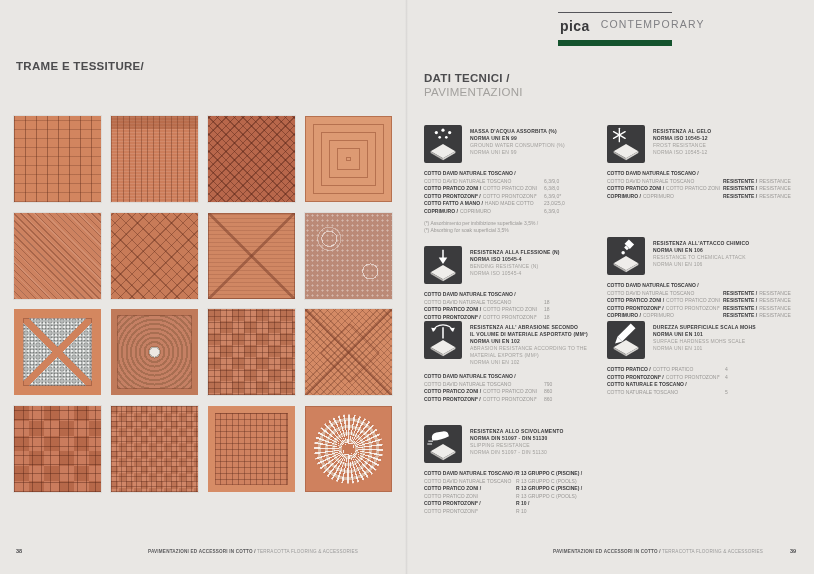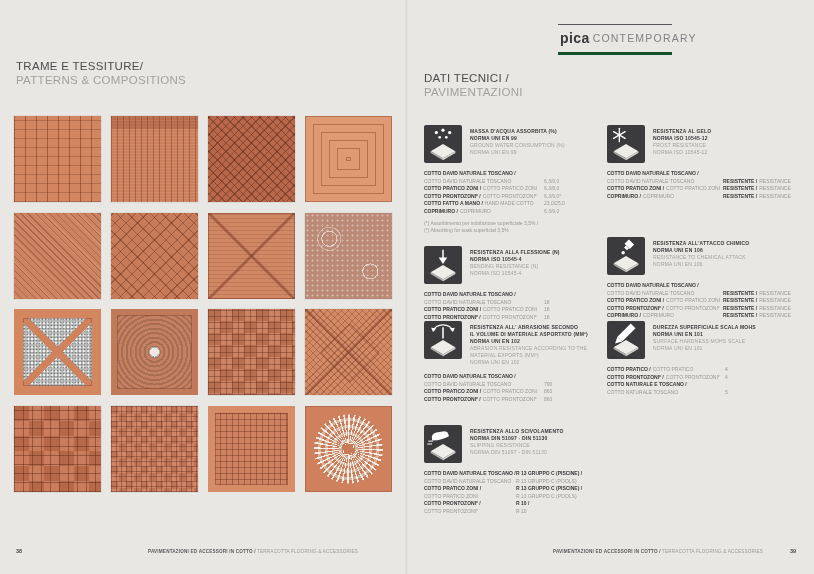--- a/index.html
+++ b/index.html
@@ -5,29 +5,29 @@
   html,body{margin:0;padding:0}
   body{
     width:814px;height:574px;position:relative;overflow:hidden;
     background:#e9e7e4;color:#3c3c3e;
     font-family:"Liberation Sans","DejaVu Sans",sans-serif;
   }
   .gutter{position:absolute;left:405px;top:0;width:3px;height:574px;
     background:linear-gradient(90deg,rgba(0,0,0,0),rgba(0,0,0,0.06),rgba(0,0,0,0));}
 
   
-  .logo{position:absolute;left:558px;top:24px;width:112px;
-    border-top:1px solid #55555a;border-bottom:3px solid #14532d;
-    padding:5px 0 6px 2px;display:flex;align-items:center;white-space:nowrap}
+  .logo{position:absolute;left:558px;top:12px;width:112px;
+    border-top:1px solid #55555a;border-bottom:6px solid #14532d;
+    padding:5px 0 6px 2px;display:flex;align-items:flex-start;white-space:nowrap}
   .logo .brand{font-size:14px;font-weight:bold;color:#3a3a3c;letter-spacing:.4px}
-  .logo .suffix{font-size:10.5px;color:#808084;letter-spacing:1.2px;margin-left:3px}
+  .logo .suffix{font-size:10.5px;color:#808084;letter-spacing:1.2px;margin-left:11px}
 
   
   .heading{position:absolute;font-size:11.5px;line-height:13.5px;letter-spacing:.3px}
-  .heading .h1{color:#4c4c4e;font-weight:normal}
+  .heading .h1{color:#4c4c4e;font-weight:bold}
   .heading .h2{color:#a3a19e}
   .heading.left{left:16px;top:60px}
   .heading.right{left:424px;top:72px}
 
   
   .pattern-grid{position:absolute;left:14px;top:116px;width:384px;
     display:grid;grid-template-columns:repeat(4,87px);grid-auto-rows:86px;gap:10.5px 10px}
   .tile{position:relative;overflow:hidden;box-shadow:0 0 0 1px rgba(0,0,0,0.05)}
 
   .p1{background-color:#d2855f;background-image:
@@ -143,21 +143,20 @@
 
 <div class="gutter"></div>
 
 <div class="logo">
   <span class="brand">pica</span>
   <span class="suffix">CONTEMPORARY</span>
 </div>
 
 <div class="heading left">
   <div class="h1">TRAME E TESSITURE/</div>
-  <div class="h2">PATTERNS &amp; COMPOSITIONS</div>
 </div>
 
 <div class="heading right">
   <div class="h1">DATI TECNICI /</div>
   <div class="h2">PAVIMENTAZIONI</div>
 </div>
 
 <div class="pattern-grid">
     <div class="tile p1"></div>
     <div class="tile p2"></div>

